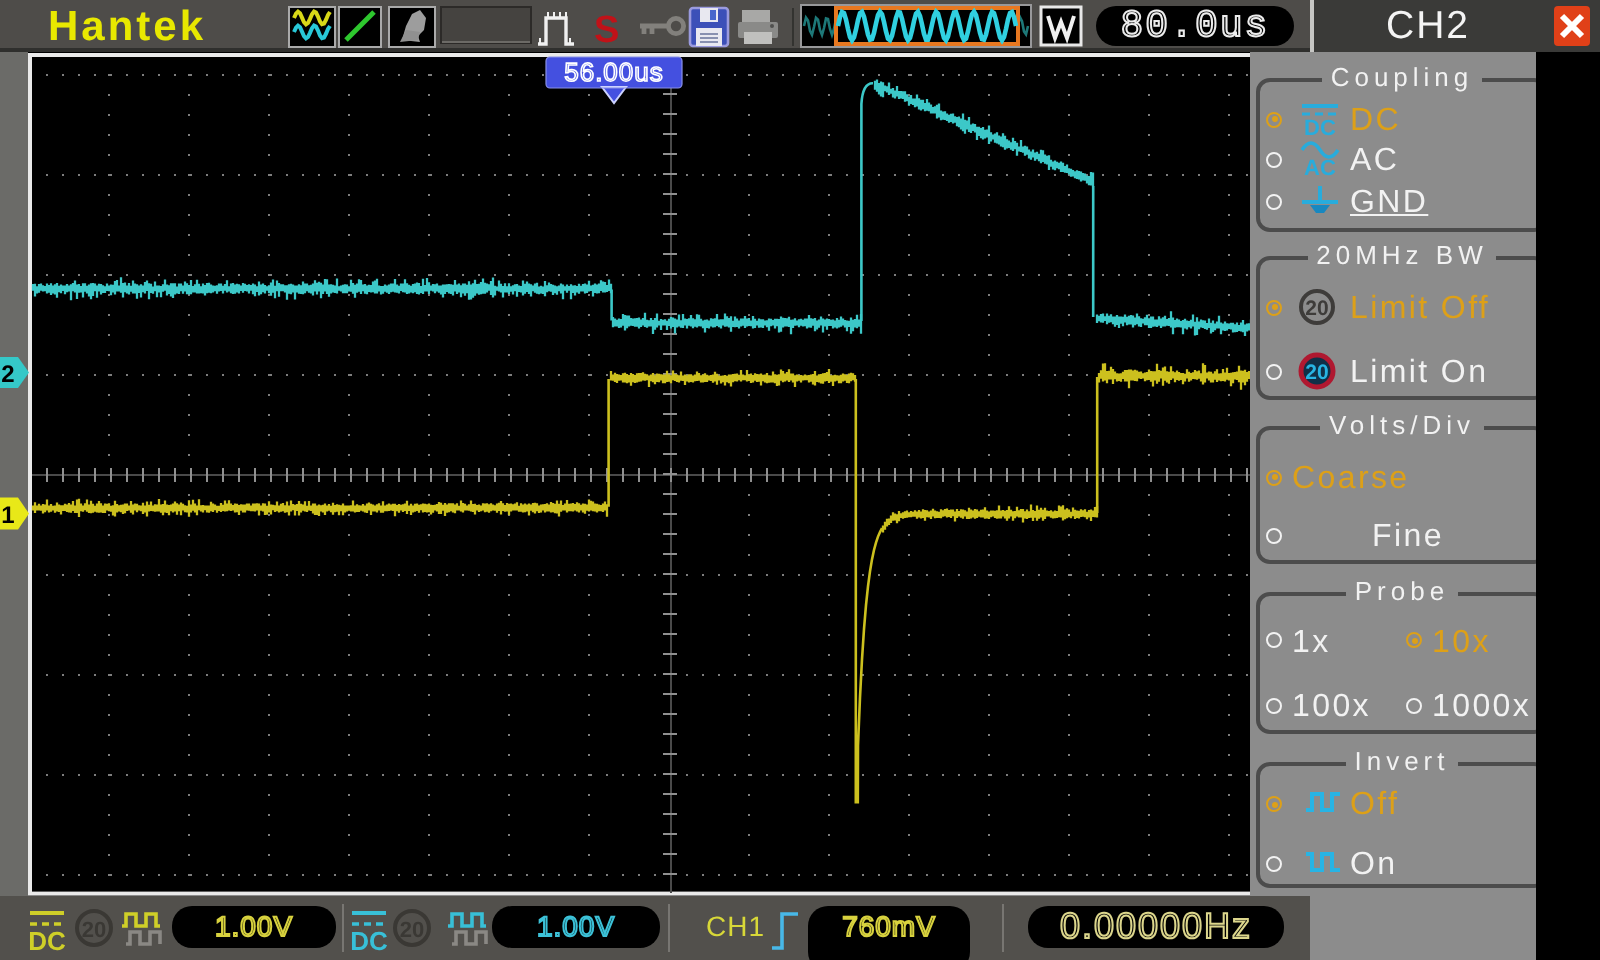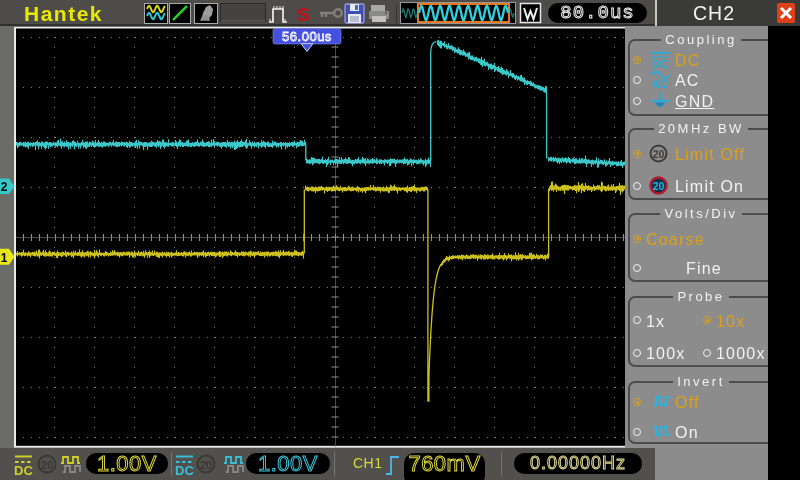--- a/index.html
+++ b/index.html
@@ -13,21 +13,21 @@
 .gbox { position:absolute; left:3px; width:146px; border:2px solid #4c4c4c; border-radius:7px; }
 .gtitle { position:absolute; top:-9px; left:3px; width:146px; text-align:center; }
 .gtitle span { background:#8c8c8c; padding:0 4px; font-size:13px; letter-spacing:2.5px; color:#f2f2f2; }
 .row { position:absolute; height:20px; display:flex; align-items:center; }
 .radio { width:8px; height:8px; border-radius:50%; border:1.6px solid #f2f2f2; flex:none; }
 .radio.sel { border-color:#dda018; position:relative; }
 .radio.sel:after { content:""; position:absolute; left:50%; top:50%; width:3px; height:3px; margin:-1.5px 0 0 -1.5px; border-radius:50%; background:#dda018; }
 .lab { font-size:16px; letter-spacing:1.2px; color:#f2f2f2; white-space:pre; }
 .lab.o { color:#dda018; }
 .pill { position:absolute; background:#000; border-radius:10px; text-align:center;
-  font-size:22px; letter-spacing:0.5px; color:transparent; }
+  font-size:14px; letter-spacing:0.5px; color:transparent; }
 .hollow-y { -webkit-text-stroke:1px #d8d23e; }
 .hollow-c { -webkit-text-stroke:1px #3cc2d8; }
 .hollow-w { -webkit-text-stroke:1px #ececec; }
 .hollow-p { -webkit-text-stroke:1px #dcd68c; }
 </style></head>
 <body>
 <div id="topbar" class="abs"></div>
 <div id="topdark" class="abs"></div>
 <div class="abs" style="left:24px;top:2px;font-size:21px;font-weight:bold;color:#e8e800;letter-spacing:1.5px;">Hantek</div>
 

